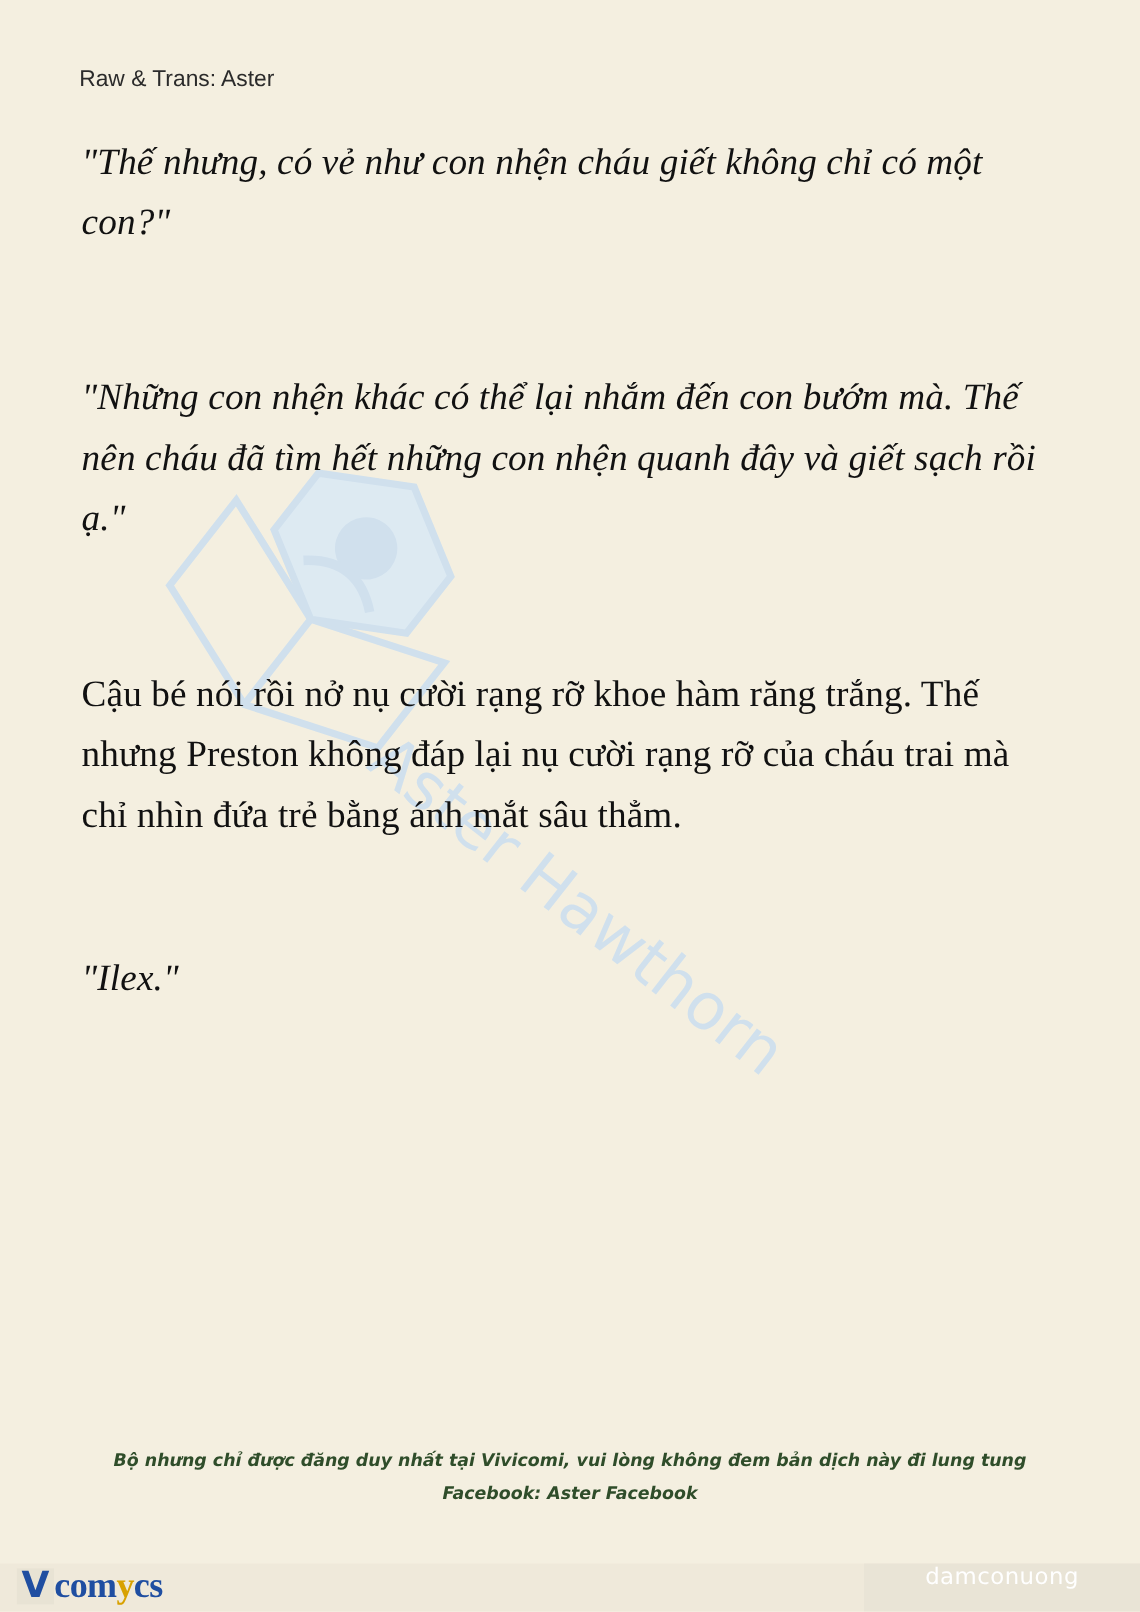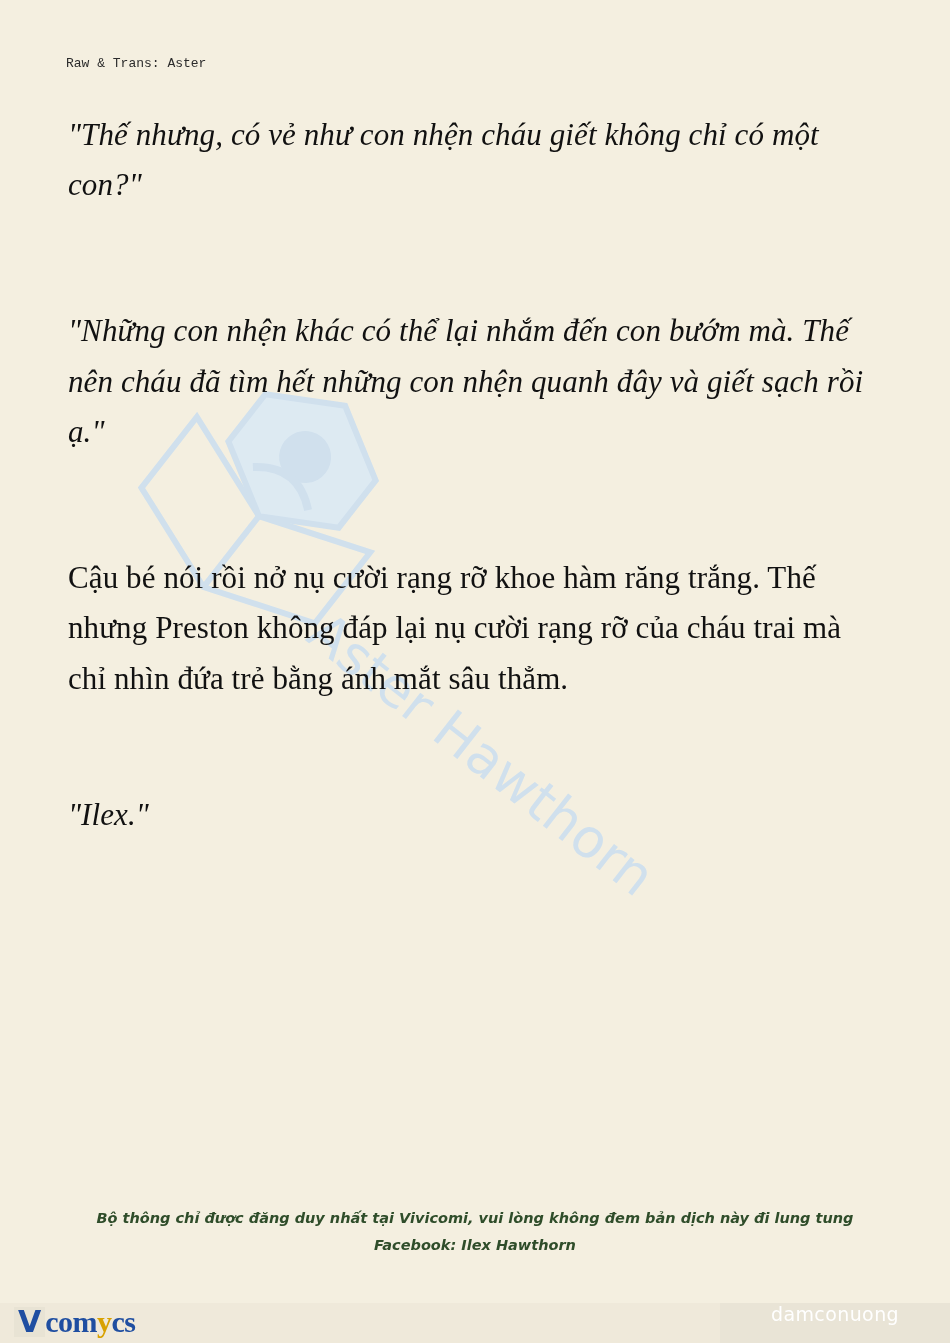--- a/index.html
+++ b/index.html
@@ -54,22 +54,22 @@
     height: 300px;
     transform: rotate(38deg);
     transform-origin: left top;
   }
 
   
   .credit {
     position: absolute;
     left: 66px;
     top: 56px;
-    font-family: Liberation Mono, monospace;
-    font-size: 13px;
+    font-family: Liberation Sans, sans-serif;
+    font-size: 19px;
     color: #2b2b2b;
     z-index: 3;
   }
 
   
   .content {
     position: absolute;
     left: 68px;
     top: 110px;
     width: 818px;
@@ -194,22 +194,22 @@
   <div class="credit">Raw &amp; Trans: Aster</div>
 
   <div class="content">
     <p class="para italic gap-xl">"Thế nhưng, có vẻ như con nhện cháu giết không chỉ có một con?"</p>
     <p class="para italic gap-xl">"Những con nhện khác có thể lại nhắm đến con bướm mà. Thế nên cháu đã tìm hết những con nhện quanh đây và giết sạch rồi ạ."</p>
     <p class="para gap-lg">Cậu bé nói rồi nở nụ cười rạng rỡ khoe hàm răng trắng. Thế nhưng Preston không đáp lại nụ cười rạng rỡ của cháu trai mà chỉ nhìn đứa trẻ bằng ánh mắt sâu thẳm.</p>
     <p class="para italic">"Ilex."</p>
   </div>
 
   <div class="footer-notes">
-    <div>Bộ thông chỉ được đăng duy nhất tại Vivicomi, vui lòng không đem bản dịch này đi lung tung</div>
-    <div>Facebook: Ilex Hawthorn</div>
+    <div>Bộ nhưng chỉ được đăng duy nhất tại Vivicomi, vui lòng không đem bản dịch này đi lung tung</div>
+    <div>Facebook: Aster Facebook</div>
   </div>
 
   <div class="bottom-bar">
     <div class="brand-left">
       <span class="brand-v">V</span>
       <span class="brand-word"><span>com</span><span class="y">y</span><span>cs</span></span>
     </div>
     <div class="brand-right">
       <span>damconuong</span>
     </div>

